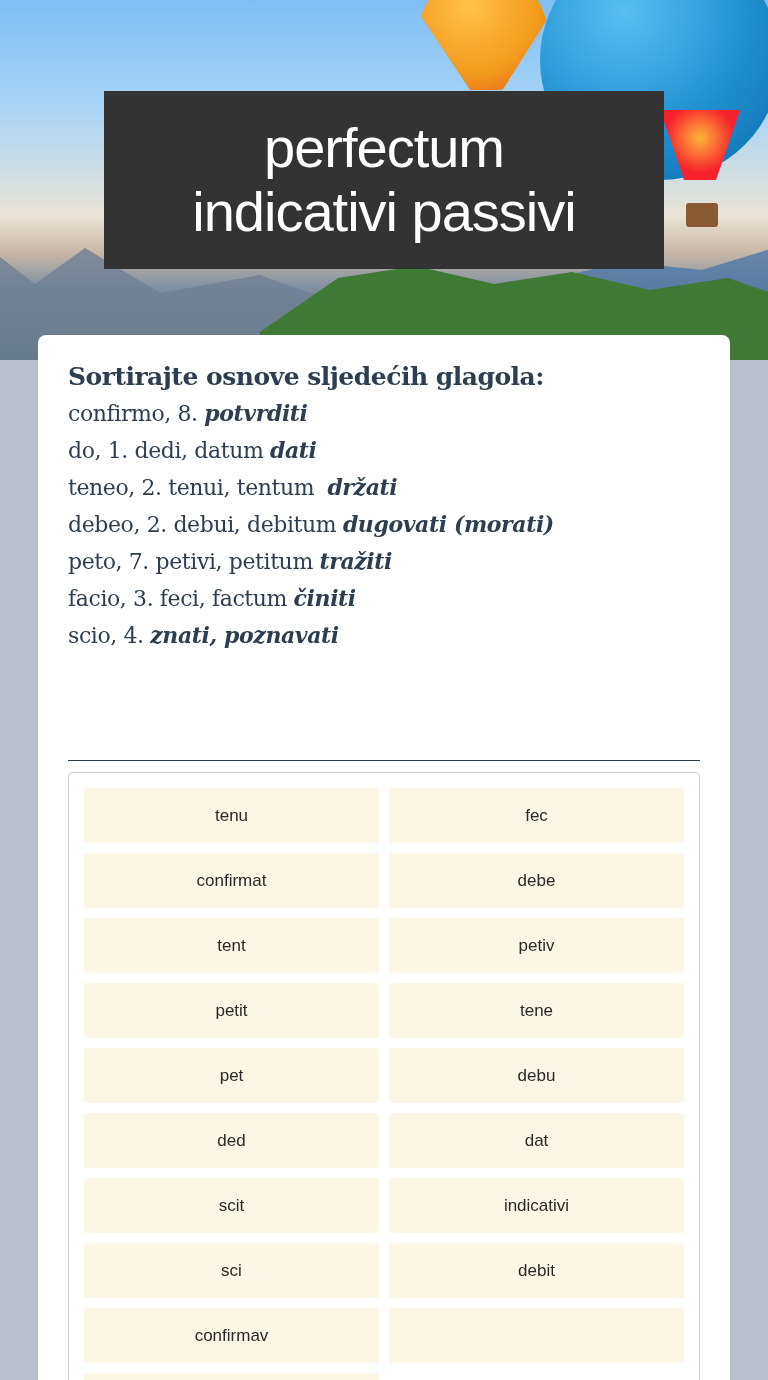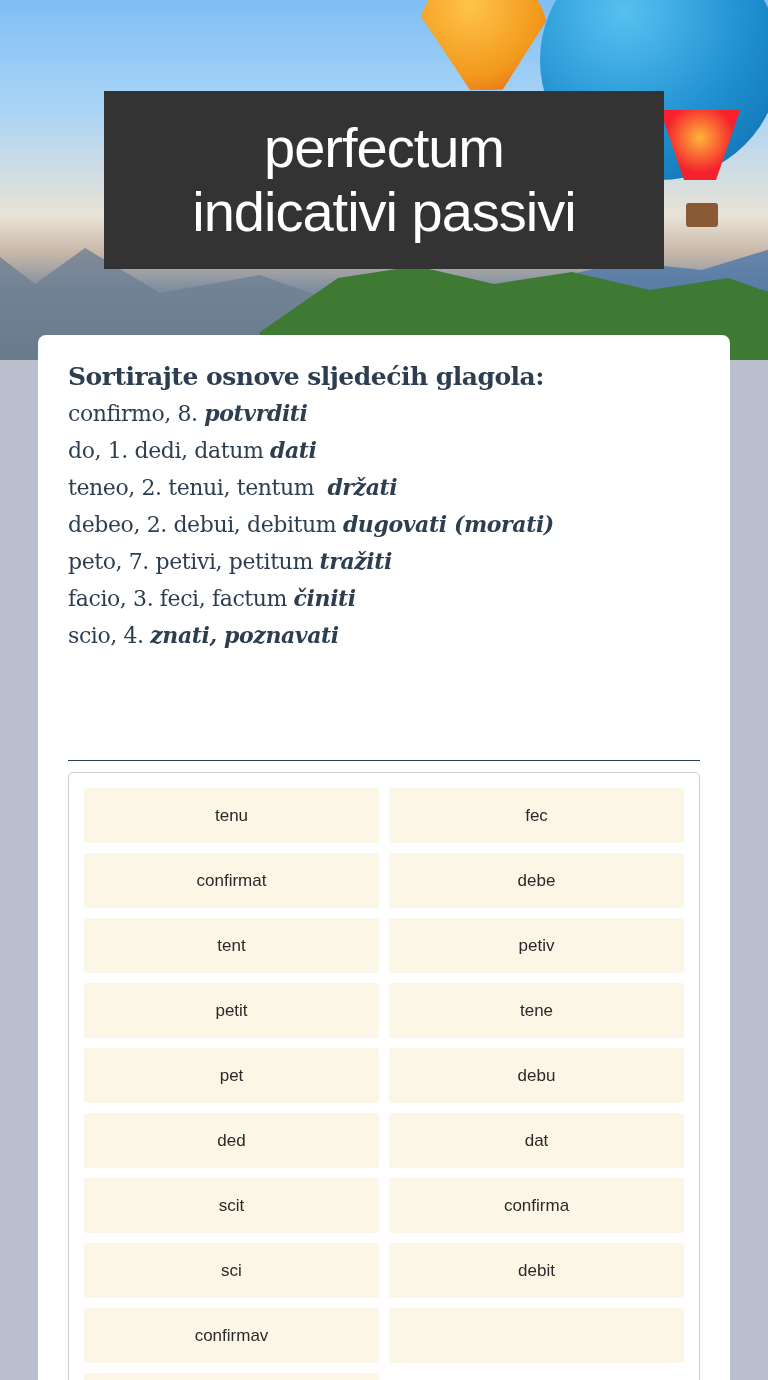--- a/index.html
+++ b/index.html
@@ -67,21 +67,21 @@
       <div class="tile">debe</div>
       <div class="tile">tent</div>
       <div class="tile">petiv</div>
       <div class="tile">petit</div>
       <div class="tile">tene</div>
       <div class="tile">pet</div>
       <div class="tile">debu</div>
       <div class="tile">ded</div>
       <div class="tile">dat</div>
       <div class="tile">scit</div>
-      <div class="tile">confirma</div>
+      <div class="tile">indicativi</div>
       <div class="tile">sci</div>
       <div class="tile">debit</div>
       <div class="tile">confirmav</div>
       <div class="tile"></div>
       <div class="tile"></div>
     </div>
   </div>
 </div>
 
 </body></html>

